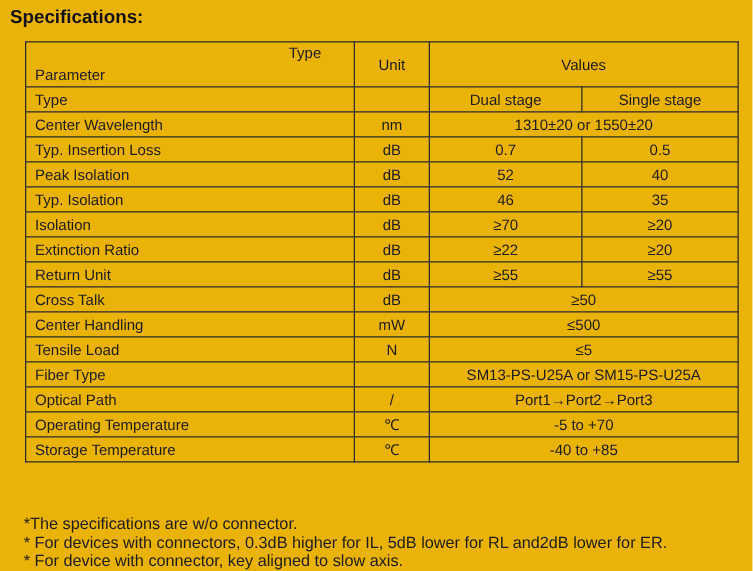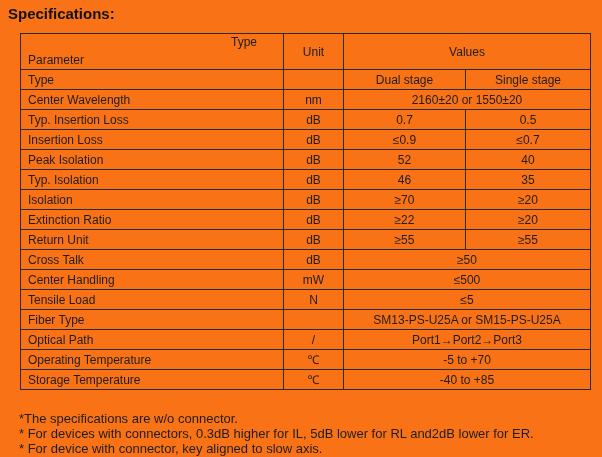--- a/index.html
+++ b/index.html
@@ -1,21 +1,21 @@
 <!DOCTYPE html>
 <html><head>
 <meta charset="utf-8">
 <style>
   * { box-sizing: border-box; }
   html, body { margin: 0; padding: 0; background: #ffffff; }
   .page {
     position: relative;
     width: 602px;
     height: 457px;
-    background: #f97316;
+    background: #eab308;
     color: #1d1d1d;
     font-family: "Liberation Sans", sans-serif;
     overflow: hidden;
   }
   .title {
     position: absolute;
     left: 8px;
     top: 5px;
     margin: 0;
     font-size: 15px;
@@ -102,33 +102,27 @@
     <tbody>
         <tr>
           <td class="param-cell">Type</td>
           <td class="unit-cell"></td>
           <td class="value-cell">Dual stage</td>
           <td class="value-cell">Single stage</td>
         </tr>
         <tr>
           <td class="param-cell">Center Wavelength</td>
           <td class="unit-cell">nm</td>
-          <td class="value-cell" colspan="2">2160±20 or 1550±20</td>
+          <td class="value-cell" colspan="2">1310±20 or 1550±20</td>
         </tr>
         <tr>
           <td class="param-cell">Typ. Insertion Loss</td>
           <td class="unit-cell">dB</td>
           <td class="value-cell">0.7</td>
           <td class="value-cell">0.5</td>
-        </tr>
-        <tr>
-          <td class="param-cell">Insertion Loss</td>
-          <td class="unit-cell">dB</td>
-          <td class="value-cell">≤0.9</td>
-          <td class="value-cell">≤0.7</td>
         </tr>
         <tr>
           <td class="param-cell">Peak Isolation</td>
           <td class="unit-cell">dB</td>
           <td class="value-cell">52</td>
           <td class="value-cell">40</td>
         </tr>
         <tr>
           <td class="param-cell">Typ. Isolation</td>
           <td class="unit-cell">dB</td>

